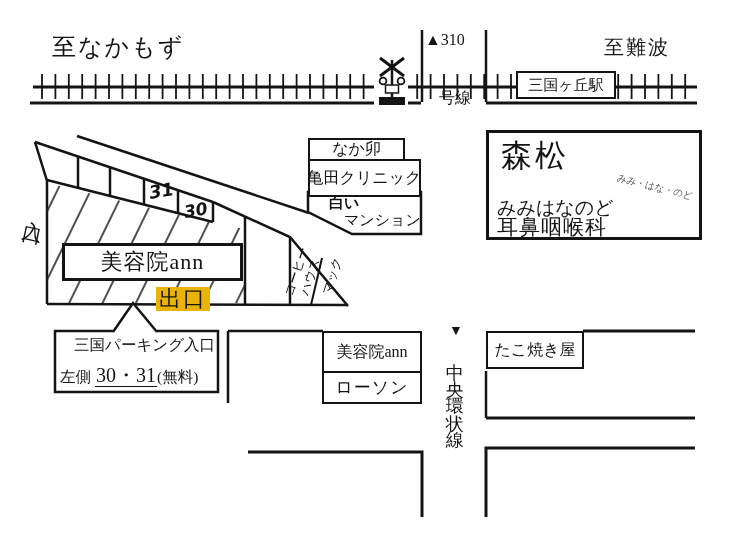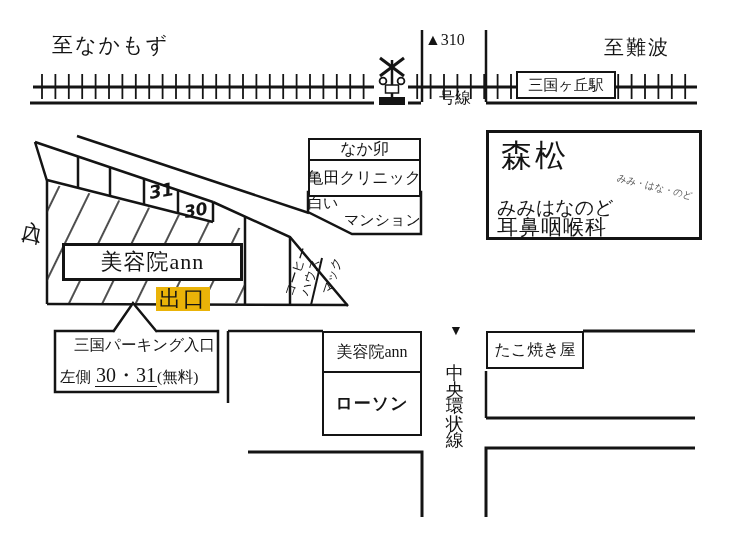--- a/index.html
+++ b/index.html
@@ -144,34 +144,34 @@
       <path d="M627,149 C648,141 664,150 659,167 C655,181 641,185 632,177"></path>
       <path d="M607,157 C611,152 616,152 619,155"></path>
       <path d="M589,215 C590,225 589,232 596,233 C603,234 607,229 606,220"></path>
       <path d="M614,214 C615,226 614,233 621,234 C628,235 631,229 630,220"></path>
       <path d="M654,216 C653,227 654,233 662,234 C669,235 672,229 671,220"></path>
       <path d="M689,176 C697,181 699,190 694,198 M694,198 l7,-3 M694,198 l5,4"></path>
       <path d="M592,230 q3,-4 6,0 M617,231 q3,-4 6,0 M657,231 q3,-4 6,0"></path>
     </g>
   </svg>
 
-  <div class="lbl" style="left:52px;top:34px;font-size:21px;letter-spacing:2px;">至なかもず</div>
+  <div class="lbl" style="left:52px;top:34px;font-size:24px;letter-spacing:2px;">至なかもず</div>
   <div class="lbl" style="left:604px;top:36px;font-size:20px;letter-spacing:2px;">至難波</div>
 
   <div class="lbl" style="left:425px;top:31px;font-size:16px;">
     <div>▲310</div>
     <div style="padding-left:14px;margin-top:40px;">号線</div>
   </div>
 
   <div class="box" style="left:516px;top:71px;width:100px;height:28px;font-size:15px;border-width:2px;">三国ヶ丘駅</div>
 
-  <div class="box" style="left:308px;top:138px;width:113px;height:23px;font-size:16px;">なか卯</div>
+  <div class="box" style="left:308px;top:138px;width:97px;height:23px;font-size:16px;">なか卯</div>
   <div class="box" style="left:308px;top:159px;width:113px;height:38px;font-size:16px;">亀田クリニック</div>
   <div class="abs" style="left:308px;top:192px;width:113px;height:42px;font-size:15px;">
-    <div style="position:absolute;left:0;top:2px;">白い</div>
+    <div style="position:absolute;left:21px;top:2px;font-weight:bold;">白い</div>
     <div style="position:absolute;left:36px;top:19px;">マンション</div>
   </div>
 
   <div class="box" style="left:486px;top:130px;width:216px;height:110px;border-width:3px;justify-content:flex-start;align-items:flex-start;">
     <div style="position:absolute;left:12px;top:2px;font-size:31px;letter-spacing:3px;">森松</div>
     <div style="position:absolute;left:8px;top:62px;font-size:19px;">みみはなのど</div>
     <div style="position:absolute;left:8px;top:80px;font-size:21px;letter-spacing:1px;">耳鼻咽喉科</div>
   </div>
   <div class="lbl rot" style="left:616px;top:182px;font-size:9.5px;color:#555;transform:rotate(14deg);">みみ・はな・のど</div>
 
@@ -187,19 +187,19 @@
       <span style="font-size:15.5px;">左側</span>
       <span style="font-size:20px;border-bottom:1.8px solid #141414;padding:0 1px;">30・31</span><span style="font-size:15.5px;">(無料)</span>
     </div>
   </div>
 
   <div class="lbl rot" style="left:297px;top:272px;font-size:12.5px;transform:translate(-50%,-50%) rotate(-72deg);">コーヒー</div>
   <div class="lbl rot" style="left:311px;top:277px;font-size:12.5px;transform:translate(-50%,-50%) rotate(-72deg);">ハウス</div>
   <div class="lbl rot" style="left:333px;top:276px;font-size:12.5px;transform:translate(-50%,-50%) rotate(-72deg);">マック</div>
 
   <div class="box" style="left:322px;top:331px;width:100px;height:42px;font-size:16px;">美容院ann</div>
-  <div class="box" style="left:322px;top:371px;width:100px;height:65px;font-size:17px;letter-spacing:1px;font-weight:bold;">ローソン</div>
+  <div class="box" style="left:322px;top:371px;width:100px;height:33px;font-size:17px;letter-spacing:1px;">ローソン</div>
   <div class="box" style="left:486px;top:331px;width:98px;height:38px;font-size:16px;text-align:right;">たこ焼き屋</div>
 
   <div class="lbl" style="left:449px;top:323px;font-size:14px;">▼</div>
   <div class="lbl vtext" style="left:444px;top:349px;font-size:18px;letter-spacing:17px;">中央環状線</div>
 
 </div>
 
 </body></html>

